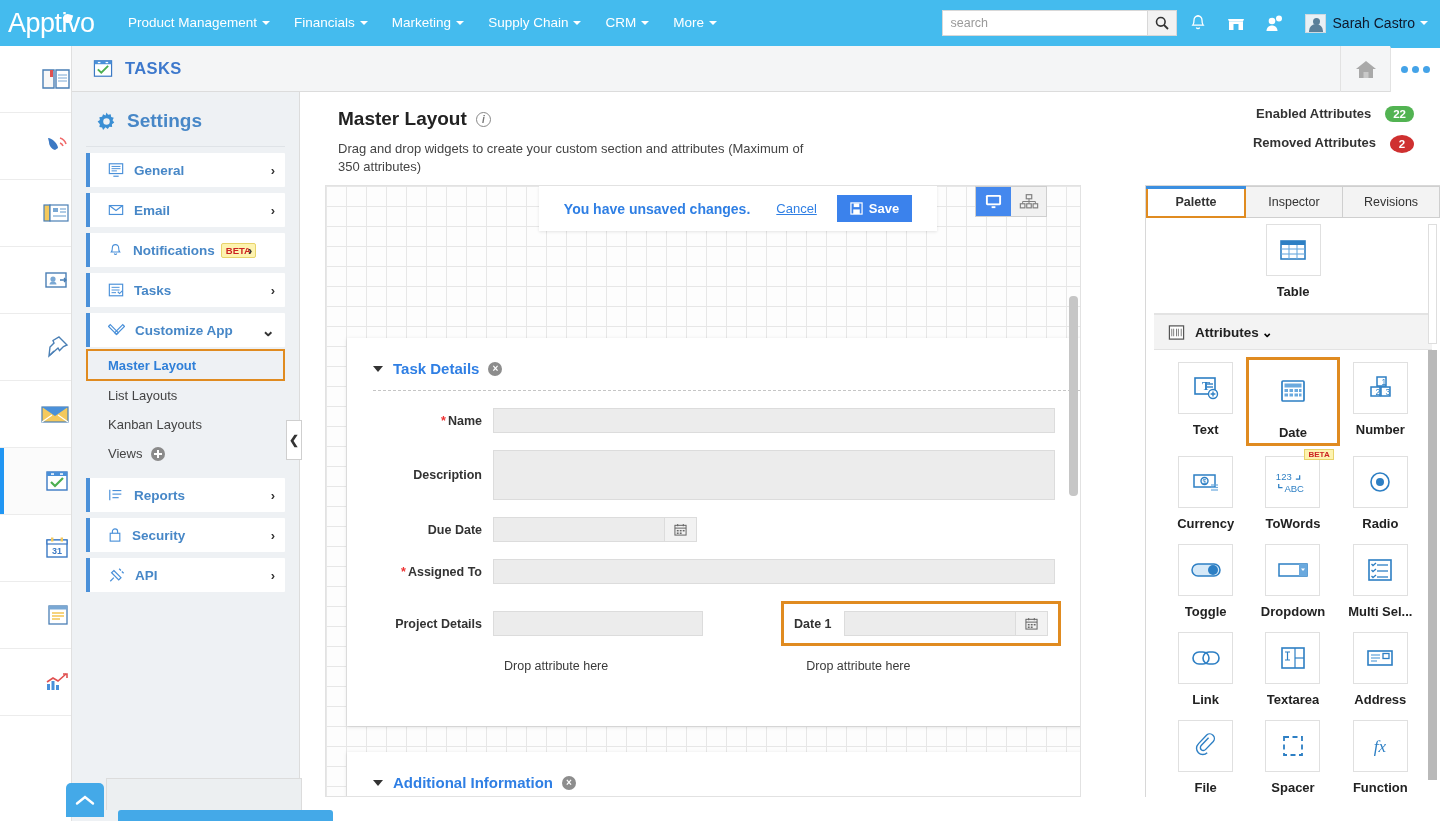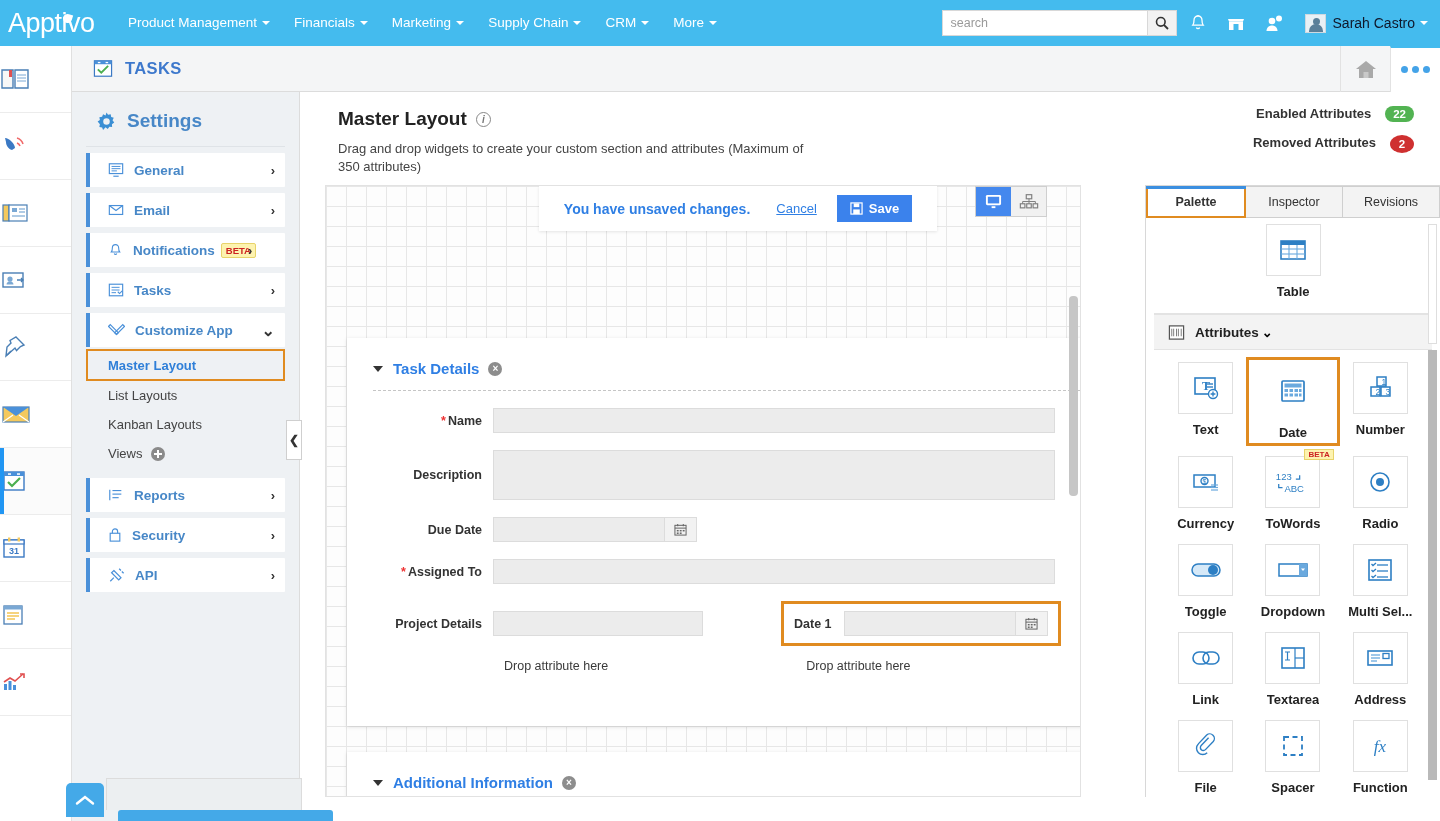--- a/index.html
+++ b/index.html
@@ -68,21 +68,21 @@
     border-radius: 7px 7px 0 0; background: #5a7f99; bottom: 0; left: 3.5px;
   }
 
   
   .rail {
     position: absolute; top: 46px; left: 0; width: 72px; height: 775px;
     background: #fff; border-right: 1px solid #e0e0e0;
   }
   .rail-item {
     height: 67px; border-bottom: 1px solid #ececec; display: flex;
-    align-items: center; justify-content: flex-start; cursor: pointer; position: relative;
+    align-items: center; justify-content: flex-end; cursor: pointer; position: relative;
   }
   .rail-item.active { background: #fbfbfb; }
   .rail-item.active::before {
     content: ''; position: absolute; left: 0; top: 0; width: 4px; height: 100%;
     background: #2196f3;
   }
 
   
   .appbar {
     position: absolute; top: 46px; left: 72px; width: 1368px; height: 46px;

